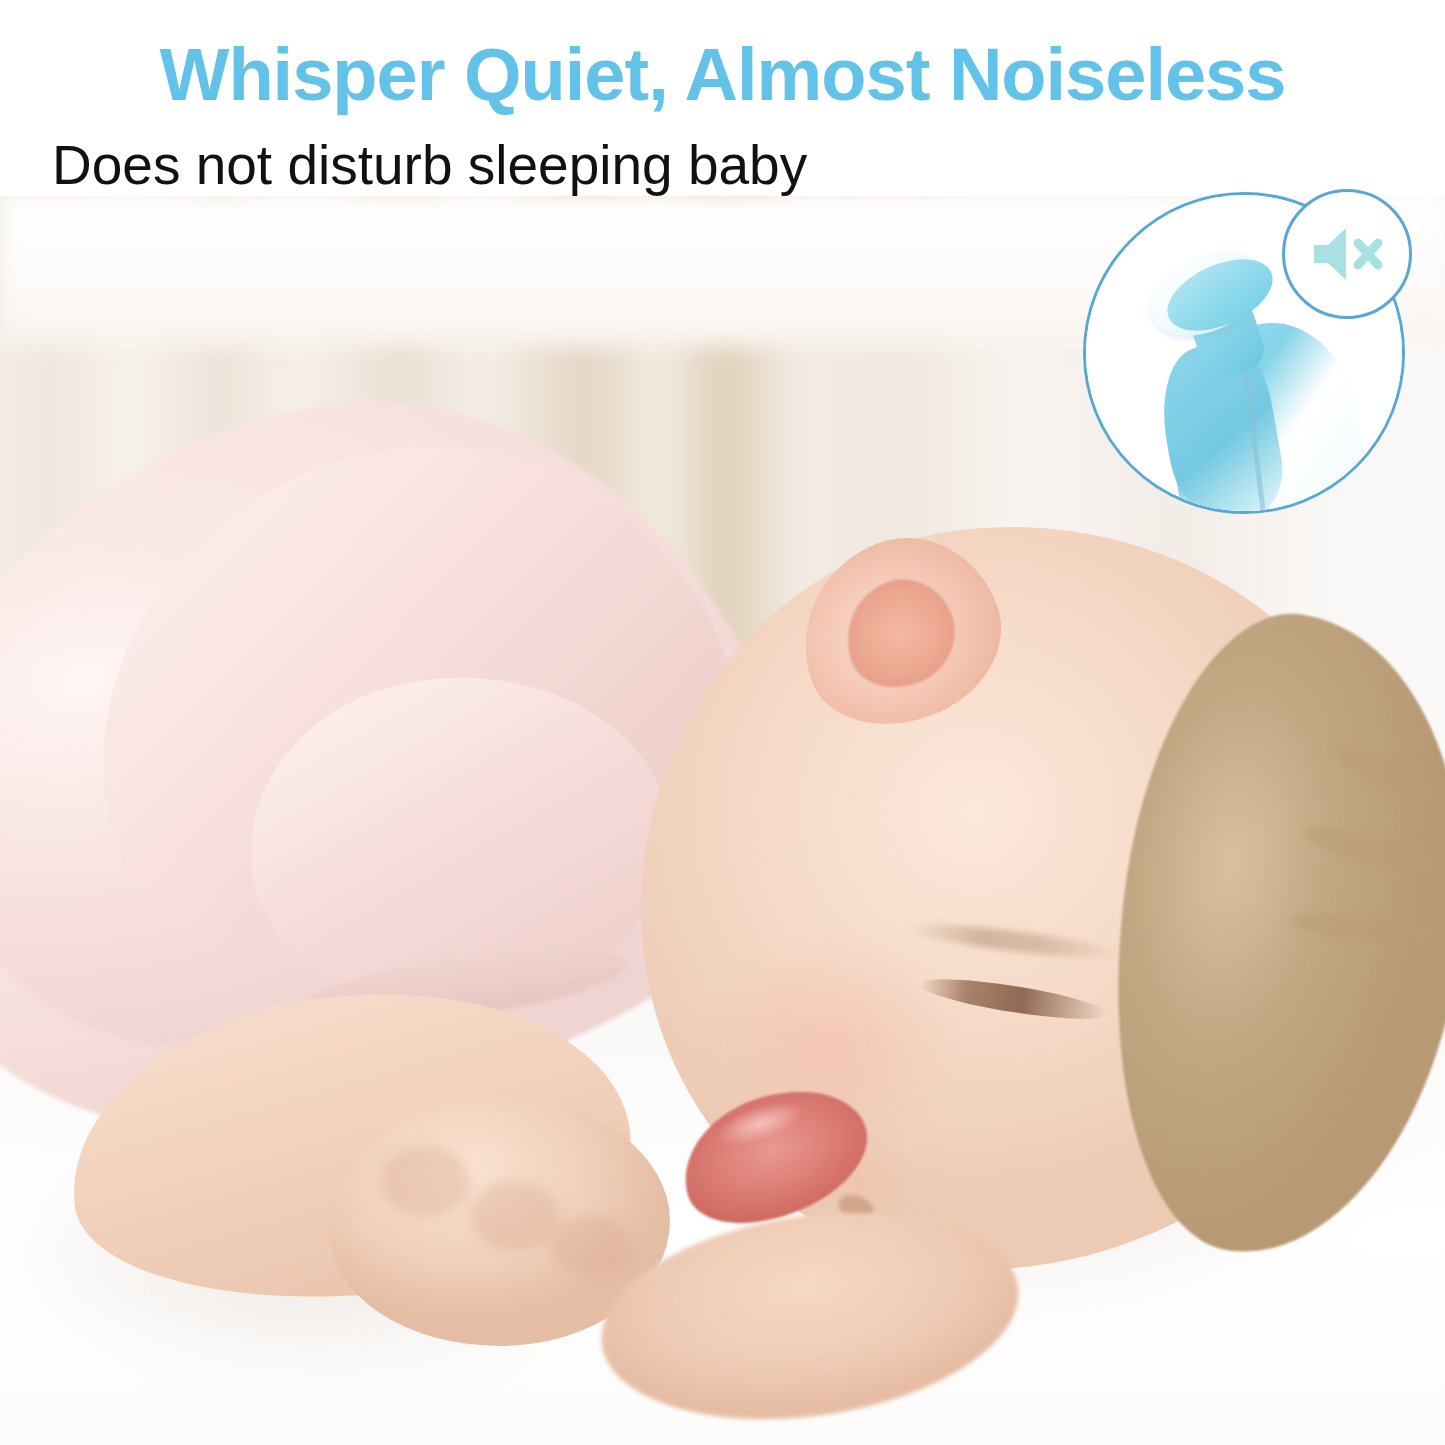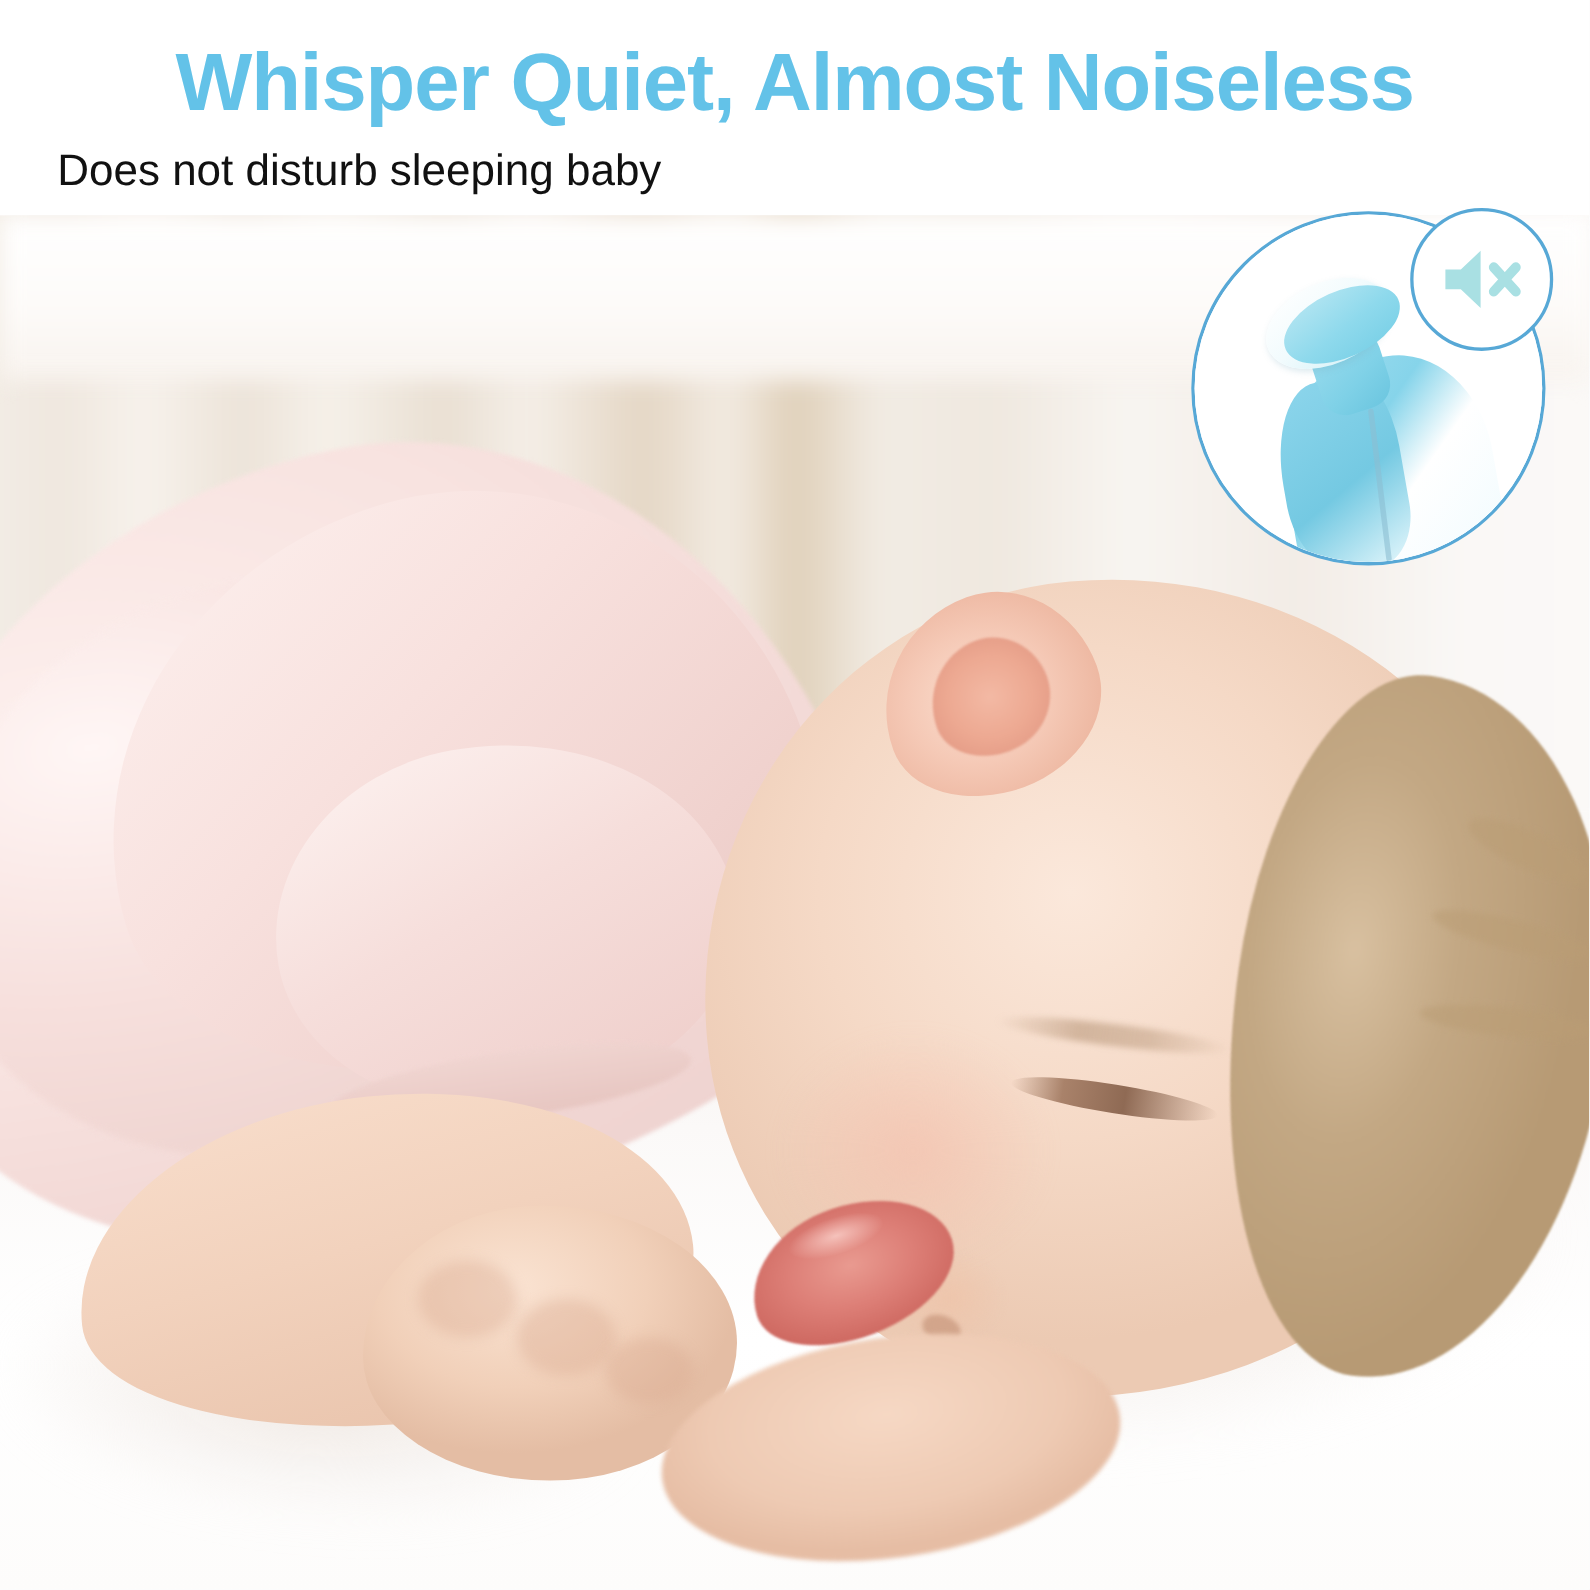--- a/index.html
+++ b/index.html
@@ -172,21 +172,21 @@
   
   .title{
     position:absolute;left:0;top:32px;width:1445px;
     text-align:center;
     font-size:74px;font-weight:bold;letter-spacing:-1px;
     color:#63c2e8;
     white-space:nowrap;
   }
   .subtitle{
     position:absolute;left:52px;top:133px;
-    font-size:40px;font-weight:normal;color:#111111;
+    font-size:55px;font-weight:normal;color:#111111;
     white-space:nowrap;
   }
 
   
   .inset{
     position:absolute;left:1083px;top:192px;width:316px;height:316px;
     border-radius:50%;
     background:#ffffff;
     border:3px solid #57a8d6;
     overflow:visible;

